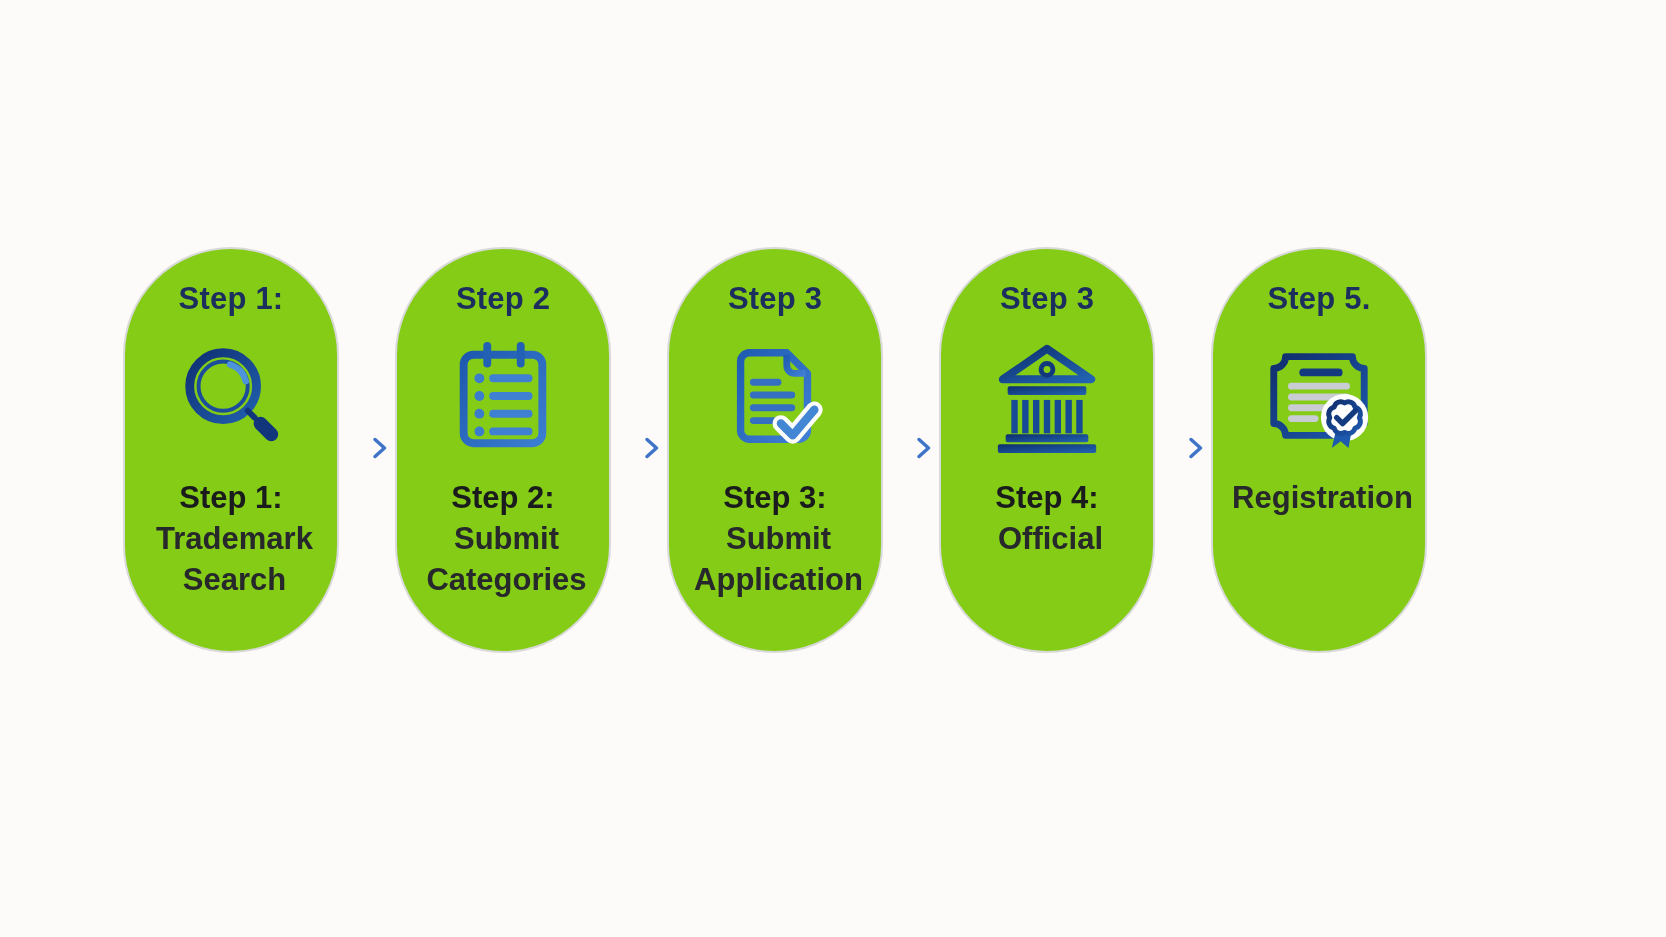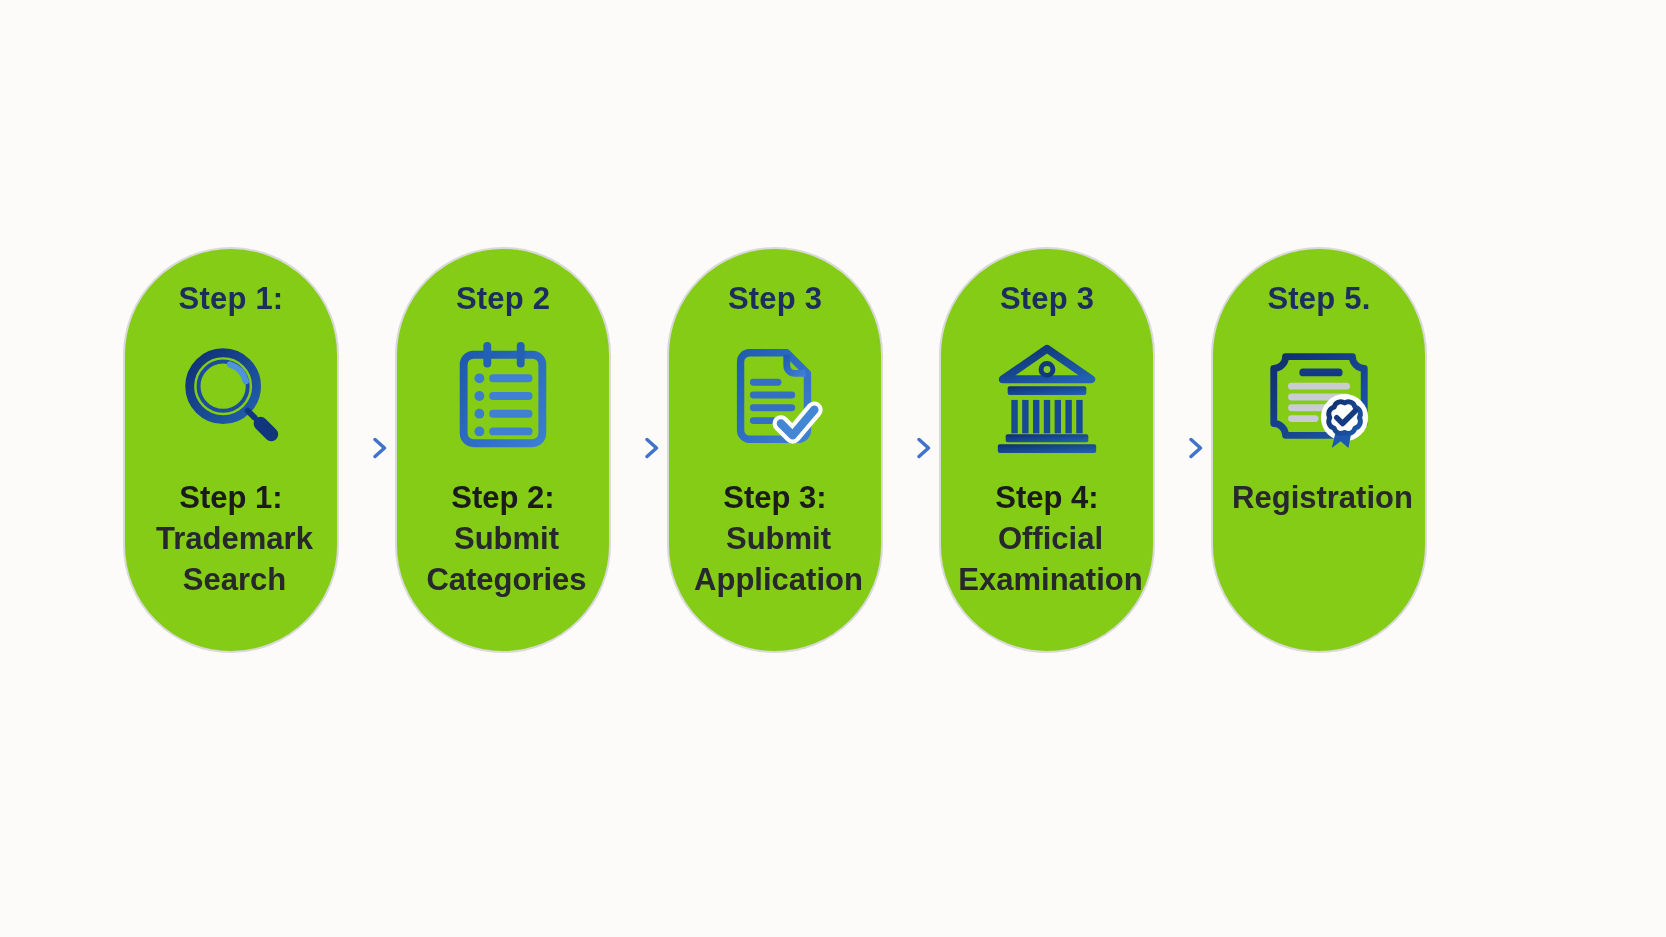--- a/index.html
+++ b/index.html
@@ -180,21 +180,20 @@
     <line x1="71" y1="64" x2="71" y2="98" stroke="#164a96" stroke-width="6.5"></line>
     <line x1="82" y1="64" x2="82" y2="98" stroke="#164a96" stroke-width="6.5"></line>
     <line x1="93" y1="64" x2="93" y2="98" stroke="#164a96" stroke-width="6.5"></line>
     <rect x="18" y="99" width="84" height="8" rx="2" fill="url(#g4)"></rect>
     <rect x="10" y="109" width="100" height="9" rx="2" fill="url(#g4)"></rect>
   </svg>
       </div>
     <div class="label">
       <div class="label-title">Step 4:</div>
     <div class="label-line">Official</div>
-        <div class="label-line">Examination</div>
       </div>
   </div>
 <div class="connector">
       <svg viewBox="0 0 52 24" xmlns="http://www.w3.org/2000/svg">
     <defs>
       <linearGradient id="g6" x1="0" y1="0" x2="1" y2="0">
         <stop offset="0" stop-color="#7ca1d8"></stop>
             <stop offset="1" stop-color="#3a6fc4"></stop>
       </linearGradient>
     </defs>

